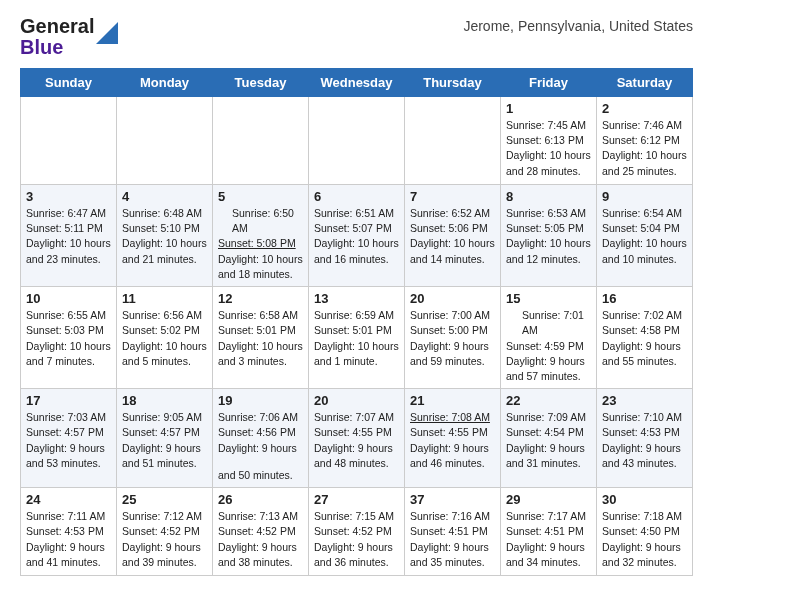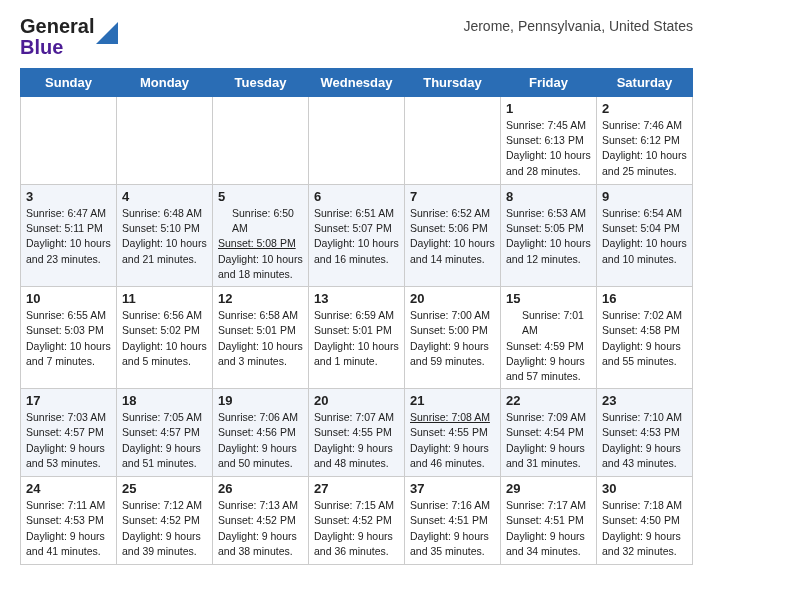--- a/index.html
+++ b/index.html
@@ -276,33 +276,33 @@
             <div class="day-info">
               <span style="display: block;">Sunrise: 7:03 AM</span>
               <span style="display: block;">Sunset: 4:57 PM</span>
               <span style="display: block;">Daylight: 9 hours</span>
               <span style="display: block;">and 53 minutes.</span>
             </div>
           </td>
           <td>
             <span class="day-num">18</span>
             <div class="day-info">
-              <span style="display: block;">Sunrise: 7:05 AM</span>
+              <span style="display: block;">Sunrise: 9:05 AM</span>
               <span style="display: block;">Sunset: 4:57 PM</span>
               <span style="display: block;">Daylight: 9 hours</span>
               <span style="display: block;">and 51 minutes.</span>
             </div>
           </td>
           <td>
             <span class="day-num">19</span>
             <div class="day-info">
               <span style="display: block;">Sunrise: 7:06 AM</span>
               <span style="display: block;">Sunset: 4:56 PM</span>
               <span style="display: block;">Daylight: 9 hours</span>
-              <span style="display: block;">and 50 minutes.</span>
+              <span style="display: block; margin-top: 12px;">and 50 minutes.</span>
             </div>
           </td>
           <td>
             <span class="day-num">20</span>
             <div class="day-info">
               <span style="display: block;">Sunrise: 7:07 AM</span>
               <span style="display: block;">Sunset: 4:55 PM</span>
               <span style="display: block;">Daylight: 9 hours</span>
               <span style="display: block;">and 48 minutes.</span>
             </div>

